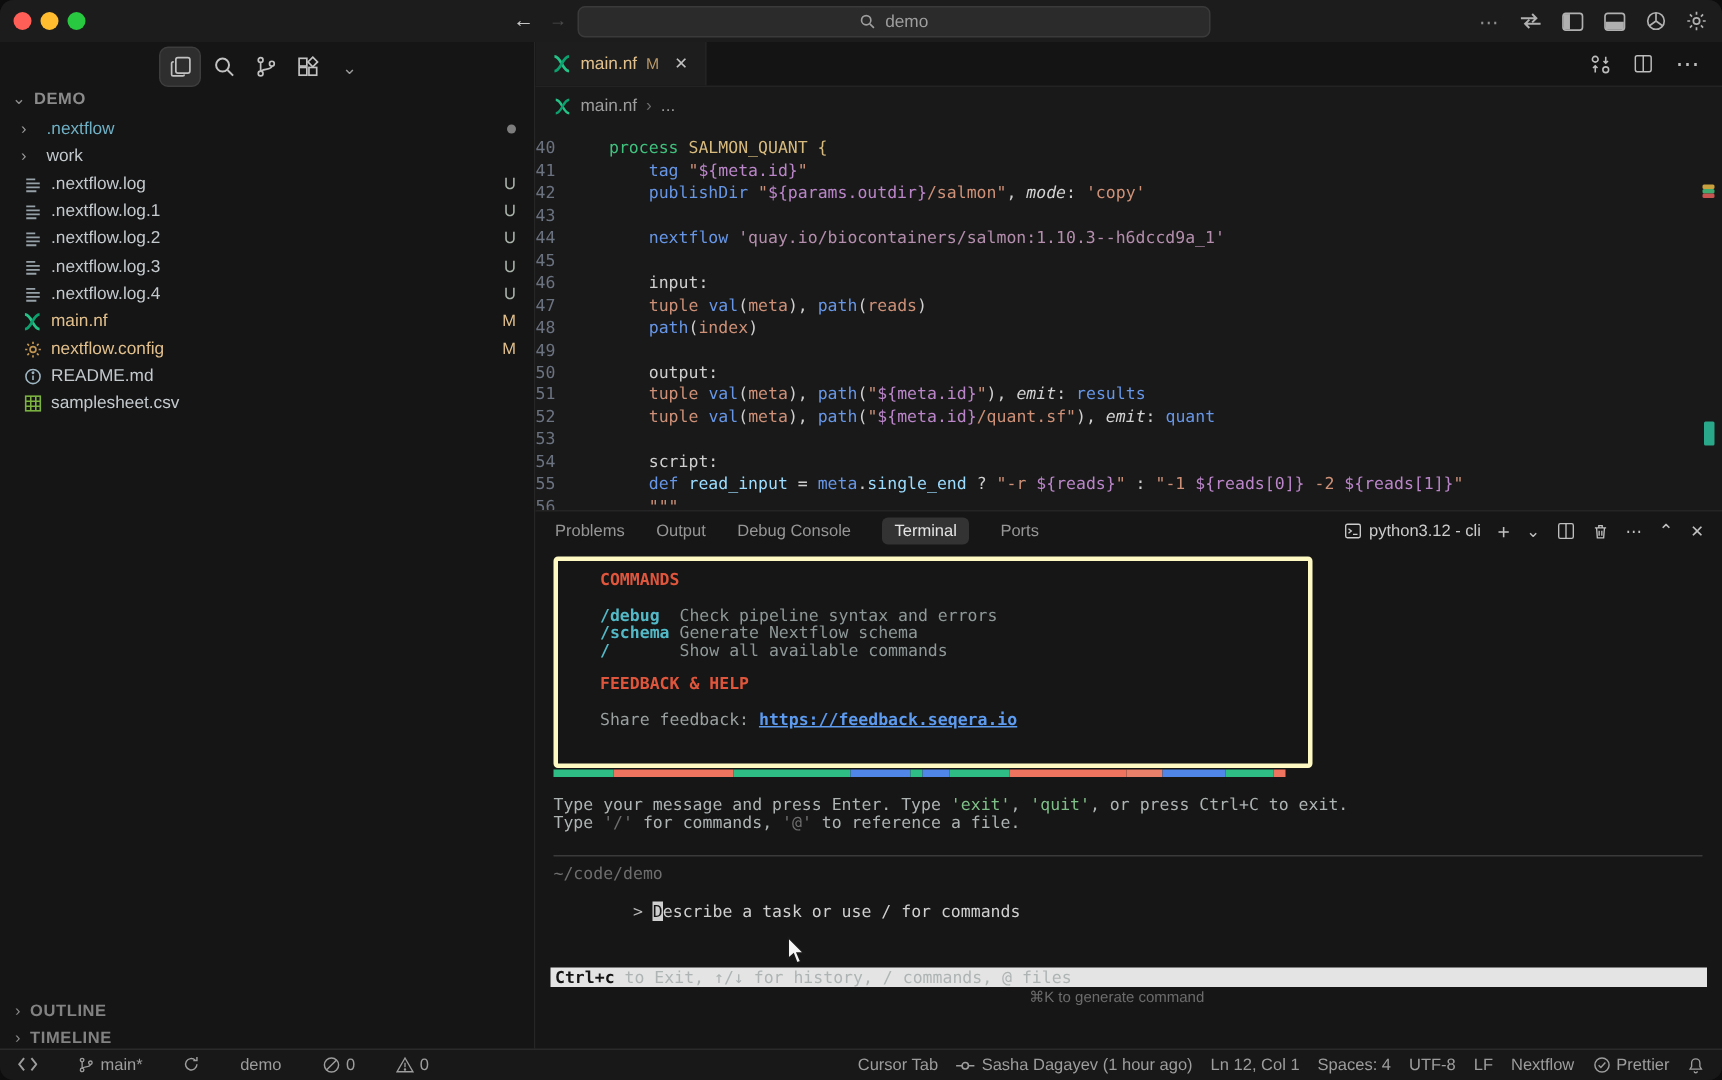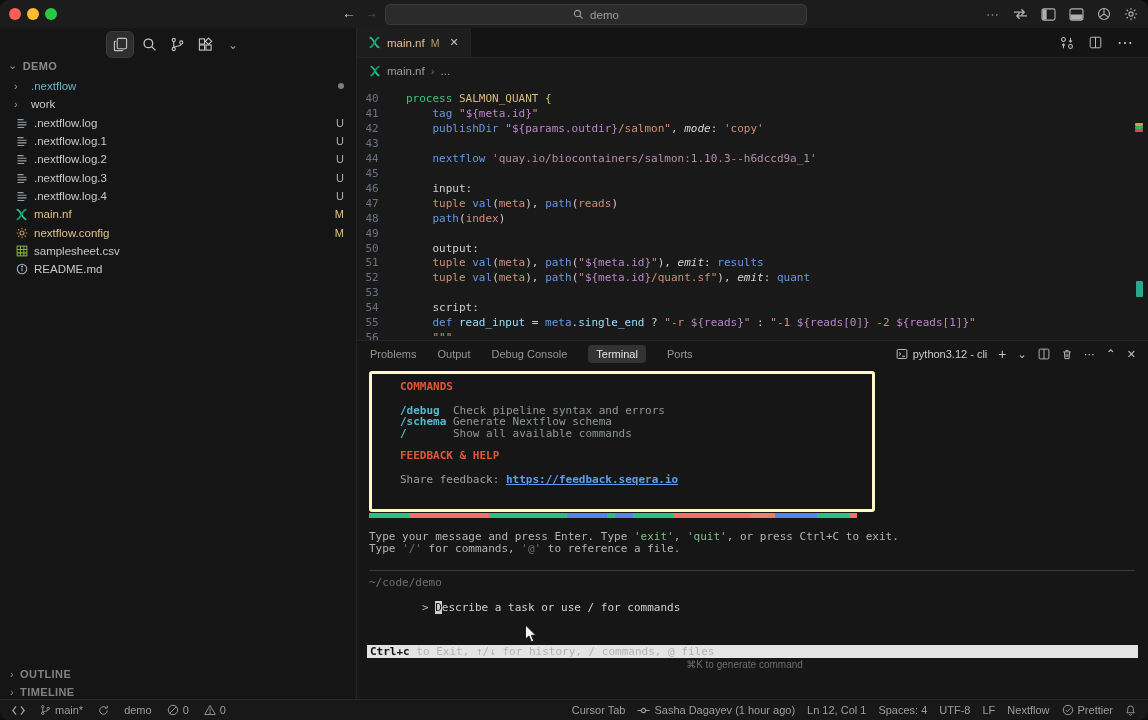--- a/index.html
+++ b/index.html
@@ -41,21 +41,21 @@
   #tab-main{display:flex;align-items:center;gap:6px;padding:0 11px;background:#1d1d1d;border-right:1px solid #232323;font-size:11.5px;}
   #tab-main .tname{color:#e2c08d}
   #tab-main .tmod{color:#bb9a68;font-size:10.5px}
   #tab-main .tclose{color:#c0c0c0;font-size:11px;margin-left:4px}
   #tab-actions{margin-left:auto;display:flex;align-items:center;gap:15px;padding-right:14px;color:#bdbdbd;}
   #breadcrumb{height:26px;display:flex;align-items:center;gap:6px;padding-left:12px;font-size:11.5px;color:#9d9d9d;background:#191919;}
   #breadcrumb .sep{color:#6e6e6e}
   #codewrap{position:absolute;top:55px;left:0;right:0;bottom:332px;padding-top:9px;
             font-family:"DejaVu Sans Mono",monospace;font-size:11px;line-height:14.95px;}
   .cline{display:flex;white-space:pre;}
-  .ln{width:30px;text-align:center;color:#6b7280;flex-shrink:0;user-select:none}
+  .ln{width:30px;text-align:left;color:#6b7280;flex-shrink:0;user-select:none}
   .lc{padding-left:19px;}
   .cg{color:#41c17e}.cy{color:#d7ba7d}.cb{color:#6796e6}.cs{color:#ce9178}.ci{color:#bb86c9}
   .cm{color:#b48ead}.co{color:#ce9178}.cp{color:#cfcfcf}.cit{color:#d4d4d4;font-style:italic}.cv{color:#9cdcfe}
   .ovmark{position:absolute;right:5px;border-radius:1px;}
   
   #panel{position:absolute;left:357px;right:0;top:340px;bottom:0;background:#161616;border-top:1px solid #242424;}
   #ptabs{height:26px;display:flex;align-items:center;gap:21px;padding-left:13px;font-size:11px;color:#969696;}
   .ptab{cursor:default}
   .ptab.active{background:#333333;color:#e4e4e4;padding:3px 8px;border-radius:4px;}
   #pactions{margin-left:auto;display:flex;align-items:center;gap:11px;padding-right:12px;color:#c0c0c0;font-size:11px;}
@@ -78,21 +78,21 @@
   #promptline{position:absolute;left:12px;top:221px;white-space:pre;color:#d0d0d0}
   #promptline .psym{color:#b8b8b8}
   #promptline .pcur{background:#cfcfcf;color:#141414}
   #footerbar{position:absolute;left:10px;top:278px;width:768px;height:13px;background:#e4e4e4;color:#141414;
              line-height:13px;padding-left:3px;white-space:pre;}
   #kbdhint{position:absolute;left:0;right:16px;top:292px;text-align:center;font-family:"Liberation Sans",sans-serif;
            font-size:10px;color:#6c6c6c;}
   
   #statusbar{position:absolute;left:0;right:0;bottom:0;height:20px;background:#181818;border-top:1px solid #2a2a2a;
              display:flex;align-items:center;font-size:11px;color:#9d9d9d;padding:0 12px;}
-  #sb-left{display:flex;align-items:center;gap:15px;}
+  #sb-left{display:flex;align-items:flex-start;gap:27px;}
   #sb-right{margin-left:auto;display:flex;align-items:flex-end;gap:12px;}
   .sitem{display:flex;align-items:center;gap:4px;white-space:nowrap;cursor:default}
   
   #mouse{position:absolute;left:524px;top:624px;pointer-events:none;}
 </style>
 </head>
 <body>
 
 <div id="win">
 
@@ -261,37 +261,37 @@
               <circle cx="8" cy="8" r="2.6"></circle>
               <path d="M8 1v2M8 13v2M1 8h2M13 8h2M3 3l1.5 1.5M11.5 11.5L13 13M13 3l-1.5 1.5M4.5 11.5L3 13"></path>
             </svg>
           </span>
           <span class="lbl" style="color: rgb(226, 192, 141);">nextflow.config</span>
           <span class="sp"></span>
           <span class="badge m">M</span>
         </div>
         <div class="trow">
           <span class="fic">
-            <svg width="12" height="12" viewBox="0 0 16 16" fill="none" stroke="#7cb342" stroke-width="1.4">
-              <rect x="1.5" y="1.5" width="13" height="13"></rect>
-              <path d="M1.5 6h13M1.5 10.5h13M6 1.5v13M10.5 1.5v13"></path>
-            </svg>
-          </span>
-          <span class="lbl" style="color: rgb(195, 201, 205);">samplesheet.csv</span>
-          <span class="sp"></span>
-        </div>
-        <div class="trow">
-          <span class="fic">
             <svg width="12" height="12" viewBox="0 0 16 16" fill="none" stroke="#9fb6c3" stroke-width="1.4">
               <circle cx="8" cy="8" r="6.3"></circle>
               <path d="M8 7v4"></path>
               <circle cx="8" cy="4.6" r=".6" fill="#9fb6c3"></circle>
             </svg>
           </span>
           <span class="lbl" style="color: rgb(195, 201, 205);">README.md</span>
+          <span class="sp"></span>
+        </div>
+        <div class="trow">
+          <span class="fic">
+            <svg width="12" height="12" viewBox="0 0 16 16" fill="none" stroke="#7cb342" stroke-width="1.4">
+              <rect x="1.5" y="1.5" width="13" height="13"></rect>
+              <path d="M1.5 6h13M1.5 10.5h13M6 1.5v13M10.5 1.5v13"></path>
+            </svg>
+          </span>
+          <span class="lbl" style="color: rgb(195, 201, 205);">samplesheet.csv</span>
           <span class="sp"></span>
         </div>
       </div>
     <div class="side-sec" style="top:637px">
       <span class="tw">›</span>
       <span>OUTLINE</span>
     </div>
     <div class="side-sec" style="top:655px">
       <span class="tw">›</span>
       <span>TIMELINE</span>

